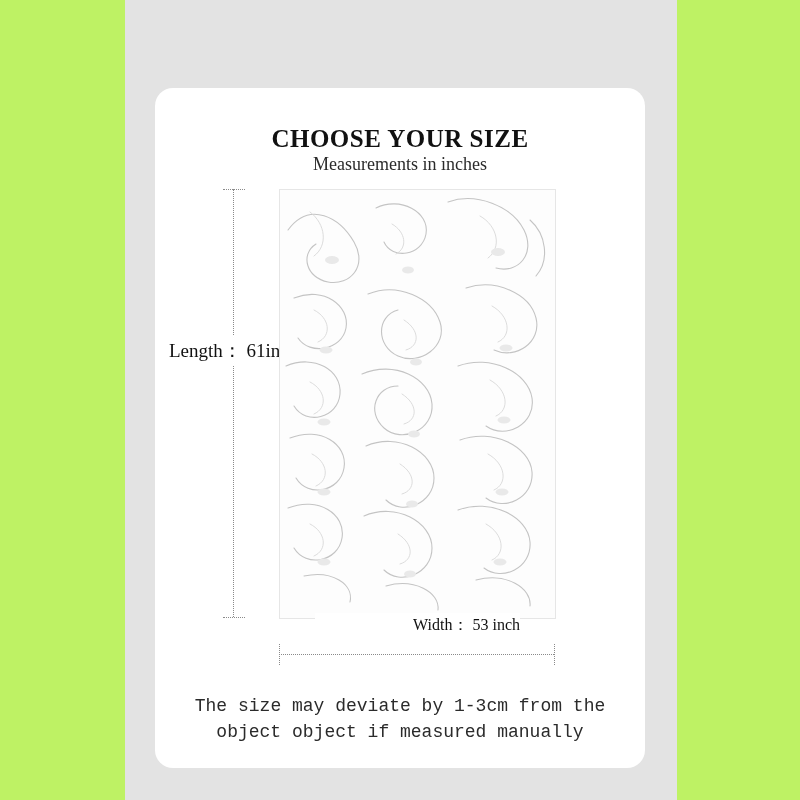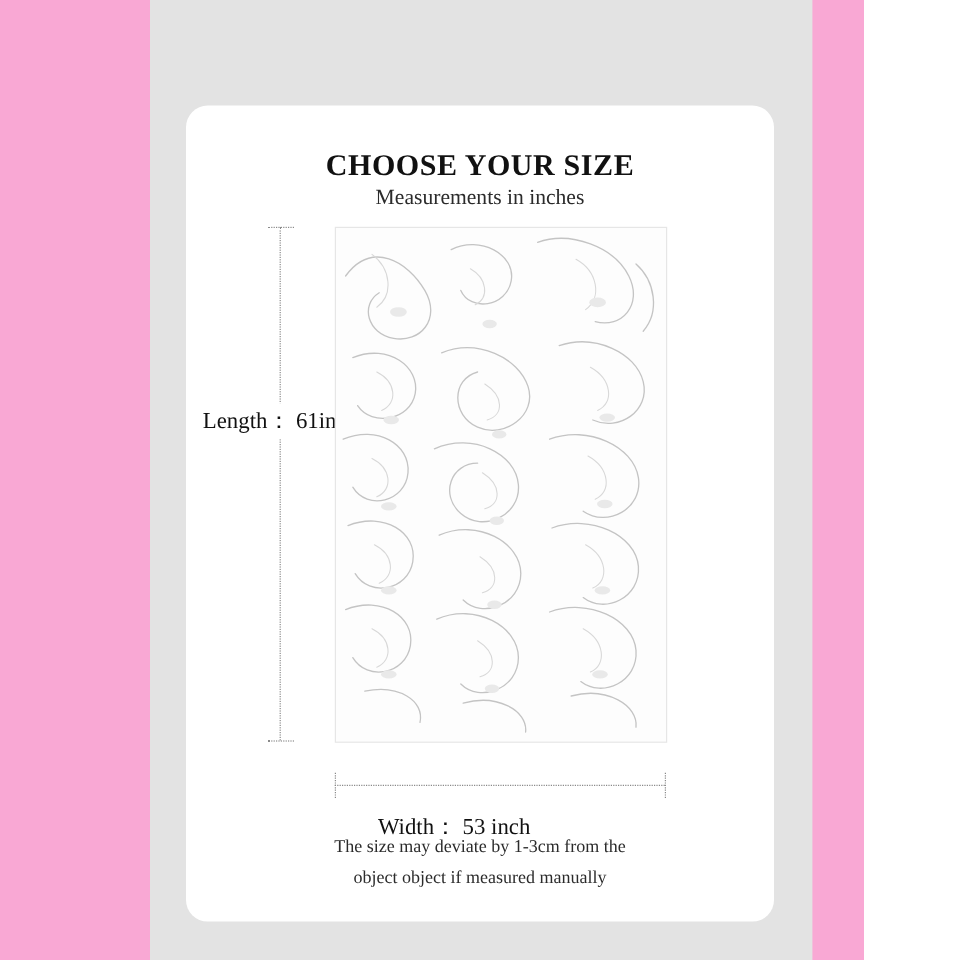--- a/index.html
+++ b/index.html
@@ -8,23 +8,23 @@
   }
   body {
     width: 800px;
     height: 800px;
     background: #ffffff;
     font-family: "Liberation Serif", serif;
     overflow: hidden;
   }
   #stage {
     position: relative;
-    width: 720px;
+    width: 800px;
     height: 800px;
-    background: #f9a8d4;
+    background: #bef264;
   }
   
   .grey-band {
     position: absolute;
     left: 125px;
     top: 0;
     width: 552px;
     height: 800px;
     background: #e3e3e3;
   }
@@ -134,38 +134,38 @@
     position: absolute;
     left: 399px;
     top: 556px;
     width: 0;
     height: 21px;
     border-left: 1px dotted #8a8a8a;
   }
   .width-label {
     position: absolute;
     left: 160px;
-    top: 586px;
+    top: 525px;
     width: 205px;
-    text-align: left;
-    font-family: "Liberation Serif", serif;
-    font-size: 19px;
+    text-align: right;
+    font-family: "Liberation Serif", serif;
+    font-size: 16px;
     color: #111111;
     background: #ffffff;
     padding: 2px 0;
   }
   
   .note {
     position: absolute;
     left: 0;
     top: 605px;
     width: 490px;
     text-align: center;
-    font-family: Liberation Serif, serif;
-    font-size: 15px;
+    font-family: Liberation Mono, monospace;
+    font-size: 18px;
     line-height: 26px;
     color: #2b2b2b;
   }
 </style>
 </head>
 <body>
 
 <div id="stage">
 
   <div class="grey-band"></div>

